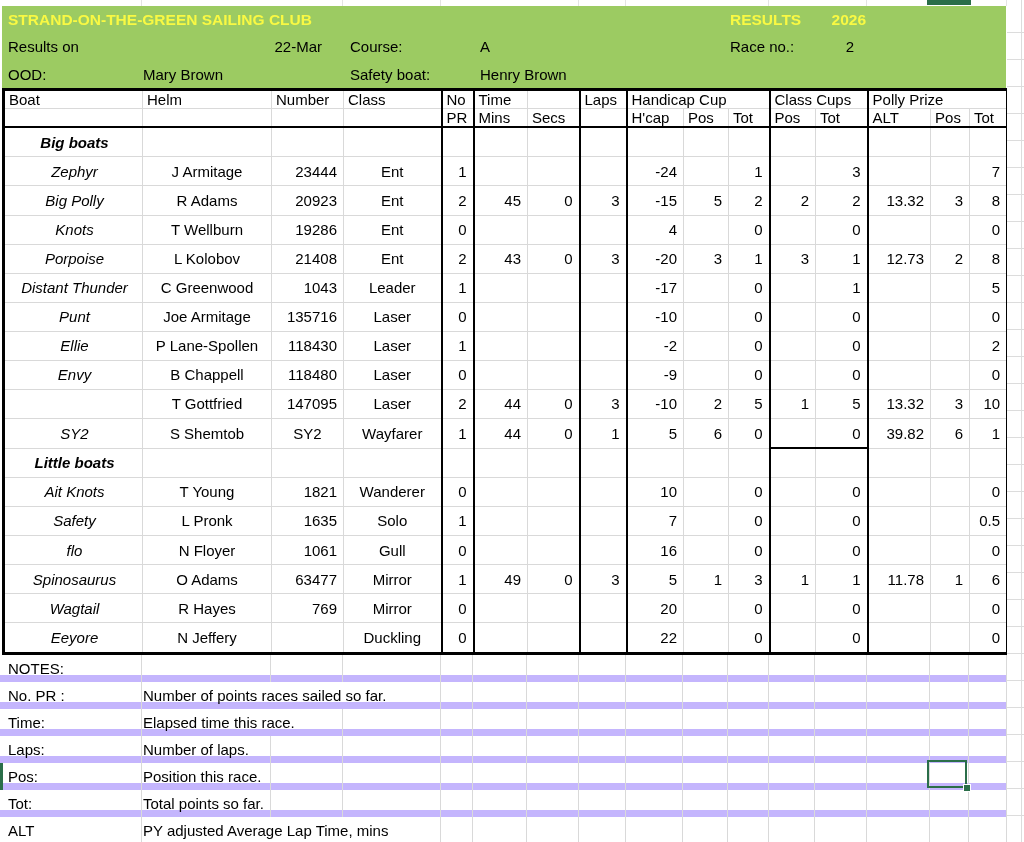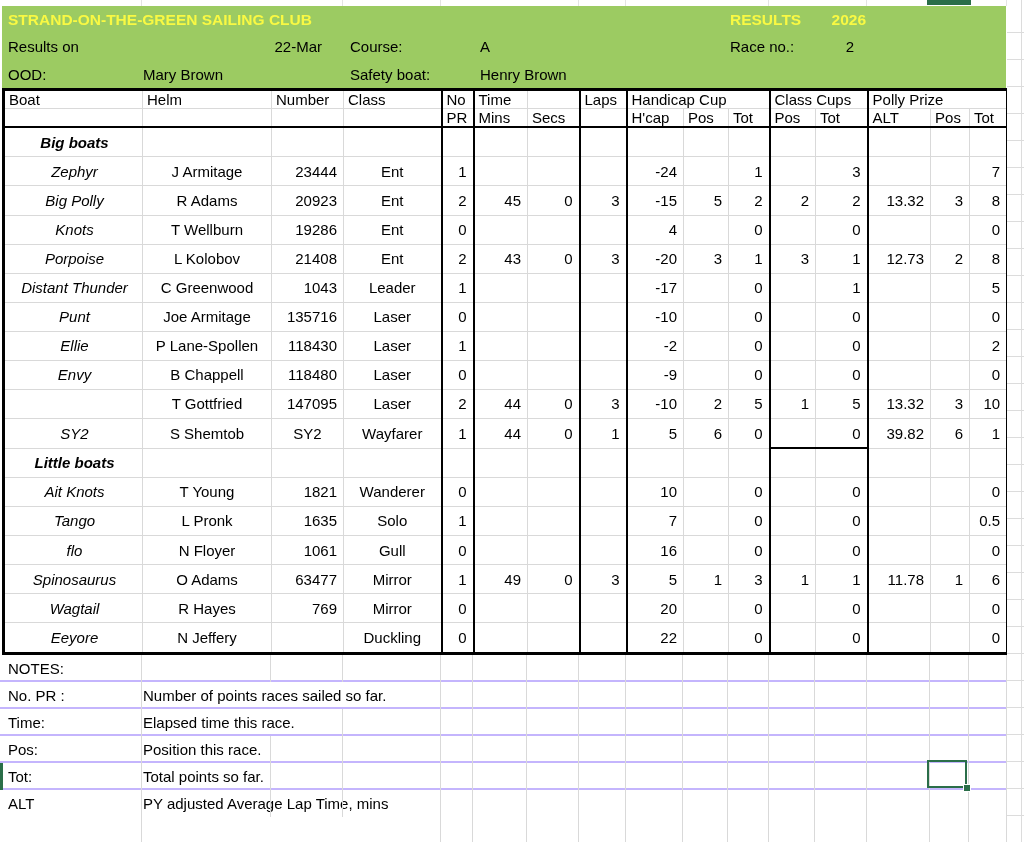--- a/index.html
+++ b/index.html
@@ -22,21 +22,21 @@
     font-weight:normal;vertical-align:middle;padding:0 4px;text-align:left;}
   table.results .bR{border-right:2px solid #000;}
   table.results .bB{border-bottom:2px solid #000;}
   table.results tr.h2 th{border-bottom:2.5px solid #000;}
   table.results td.R{text-align:right;padding:0 6px 0 2px;}
   table.results td.L{text-align:center;}
   table.results td.boat{font-style:italic;padding-left:6px;}
   table.results td.sec{font-weight:bold;}
   
   .notes{position:absolute;left:0;top:655px;width:1024px;height:187px;overflow:hidden;}
-  .nrow{position:relative;height:27px;box-sizing:border-box;border-bottom:2px solid #c4b5fd;
+  .nrow{position:relative;height:27px;box-sizing:border-box;border-bottom:7px solid #c4b5fd;
         font-size:15px;}
   .nlabel{position:absolute;left:8px;top:0;height:26px;display:flex;align-items:center;white-space:nowrap;}
   .ndesc{position:absolute;left:143px;top:0;height:26px;display:flex;align-items:center;white-space:nowrap;}
   .notes .nv{position:absolute;top:0;height:187px;width:1px;background:#d9d9d9;}
   .notes .nvs{position:absolute;width:1px;height:27px;background:#d9d9d9;}
   
   .rightstrip{position:absolute;left:1007px;top:6px;width:17px;height:836px;
     background:repeating-linear-gradient(to bottom,#fff 0,#fff 26px,#dcdcdc 26px,#dcdcdc 27px);}
   
   .selcell{position:absolute;left:927px;top:760px;width:40px;height:28px;
@@ -365,21 +365,21 @@
           <td class="R">10</td>
           <td class="R"></td>
           <td class="R bR">0</td>
           <td class="R"></td>
           <td class="R bR">0</td>
           <td class="R"></td>
           <td class="R"></td>
           <td class="R">0</td>
         </tr>
         <tr>
-          <td class="L boat">Tango</td>
+          <td class="L boat">Safety</td>
           <td class="L">L Pronk</td>
           <td class="R">1635</td>
           <td class="L bR">Solo</td>
           <td class="R bR">1</td>
           <td class="R"></td>
           <td class="R bR"></td>
           <td class="R bR"></td>
           <td class="R">7</td>
           <td class="R"></td>
           <td class="R bR">0</td>
@@ -469,20 +469,24 @@
       <span class="nlabel">NOTES:</span>
       <span class="ndesc"></span>
     </div>
     <div class="nrow">
       <span class="nlabel">No. PR :</span>
       <span class="ndesc">Number of points races sailed so far.</span>
     </div>
     <div class="nrow">
       <span class="nlabel">Time:</span>
       <span class="ndesc">Elapsed time this race.</span>
+    </div>
+    <div class="nrow">
+      <span class="nlabel">Laps:</span>
+      <span class="ndesc">Number of laps.</span>
     </div>
     <div class="nrow">
       <span class="nlabel">Pos:</span>
       <span class="ndesc">Position this race.</span>
     </div>
     <div class="nrow">
       <span class="nlabel">Tot:</span>
       <span class="ndesc">Total points so far.</span>
     </div>
     <div class="nrow" style="border-bottom:none">

